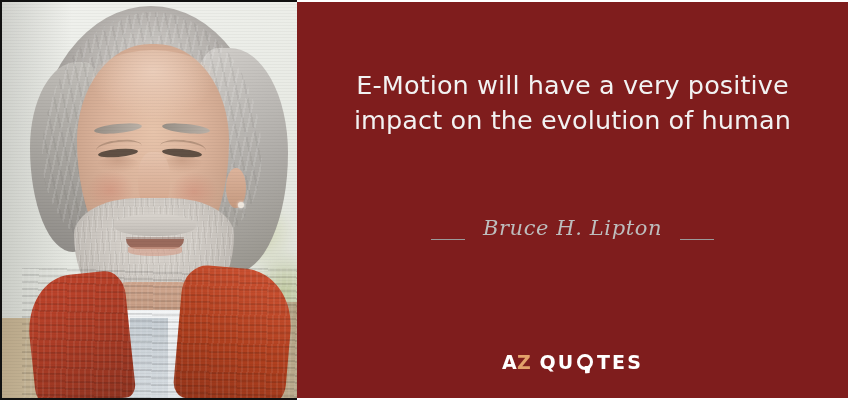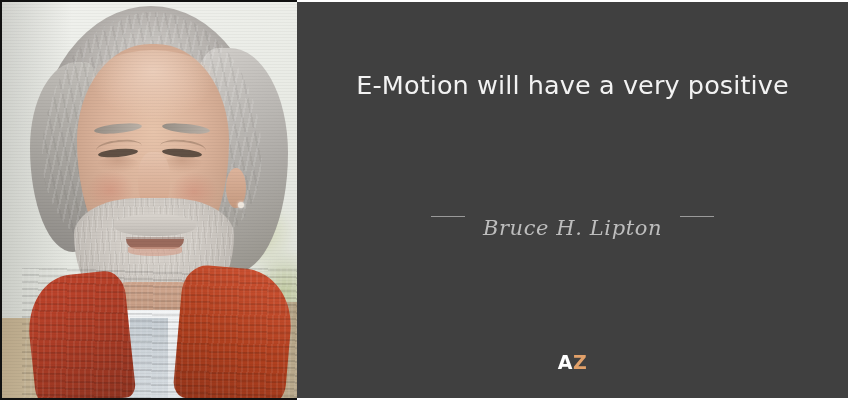--- a/index.html
+++ b/index.html
@@ -321,21 +321,21 @@
     pointer-events: none;
   }
 
   
   .quote-panel {
     position: absolute;
     left: 297px;
     top: 0;
     width: 553px;
     height: 400px;
-    background: #404040;
+    background: #7f1d1d;
     border-top: 2px solid #ffffff;
     border-right: 2px solid #ffffff;
     border-bottom: 2px solid #ffffff;
     box-sizing: border-box;
   }
   .quote-text {
     position: absolute;
     left: 0;
     right: 0;
     top: 66px;
@@ -348,21 +348,21 @@
     letter-spacing: .1px;
     padding: 0 44px;
     box-sizing: border-box;
   }
   .attribution {
     position: absolute;
     left: 0;
     right: 0;
     top: 214px;
     display: flex;
-    align-items: flex-start;
+    align-items: flex-end;
     justify-content: center;
     gap: 18px;
   }
   .attr-dash {
     display: block;
     width: 34px;
     height: 1px;
     background: #9a9a9a;
   }
   .attr-name {
@@ -480,29 +480,35 @@
       <div class="scarf-r"></div>
       <div class="scarf-knit"></div>
       <div class="photo-grain"></div>
     </div>
   </div>
 
   <div class="quote-panel">
 
     <div class="quote-text">
       <div>E-Motion will have a very positive</div>
+      <div>impact on the evolution of human</div>
     </div>
 
     <div class="attribution">
       <span class="attr-dash"></span>
       <span class="attr-name">Bruce H. Lipton</span>
       <span class="attr-dash"></span>
     </div>
 
     <div class="logo">
       <span class="logo-az">
         <span class="logo-a">A</span>
           <span class="logo-z">Z</span>
       </span>
+      <span class="logo-quotes">
+        <span>QU</span>
+          <span class="logo-bubble"></span>
+          <span>TES</span>
+      </span>
     </div>
 
   </div>
 </div>
 
 </body></html>

